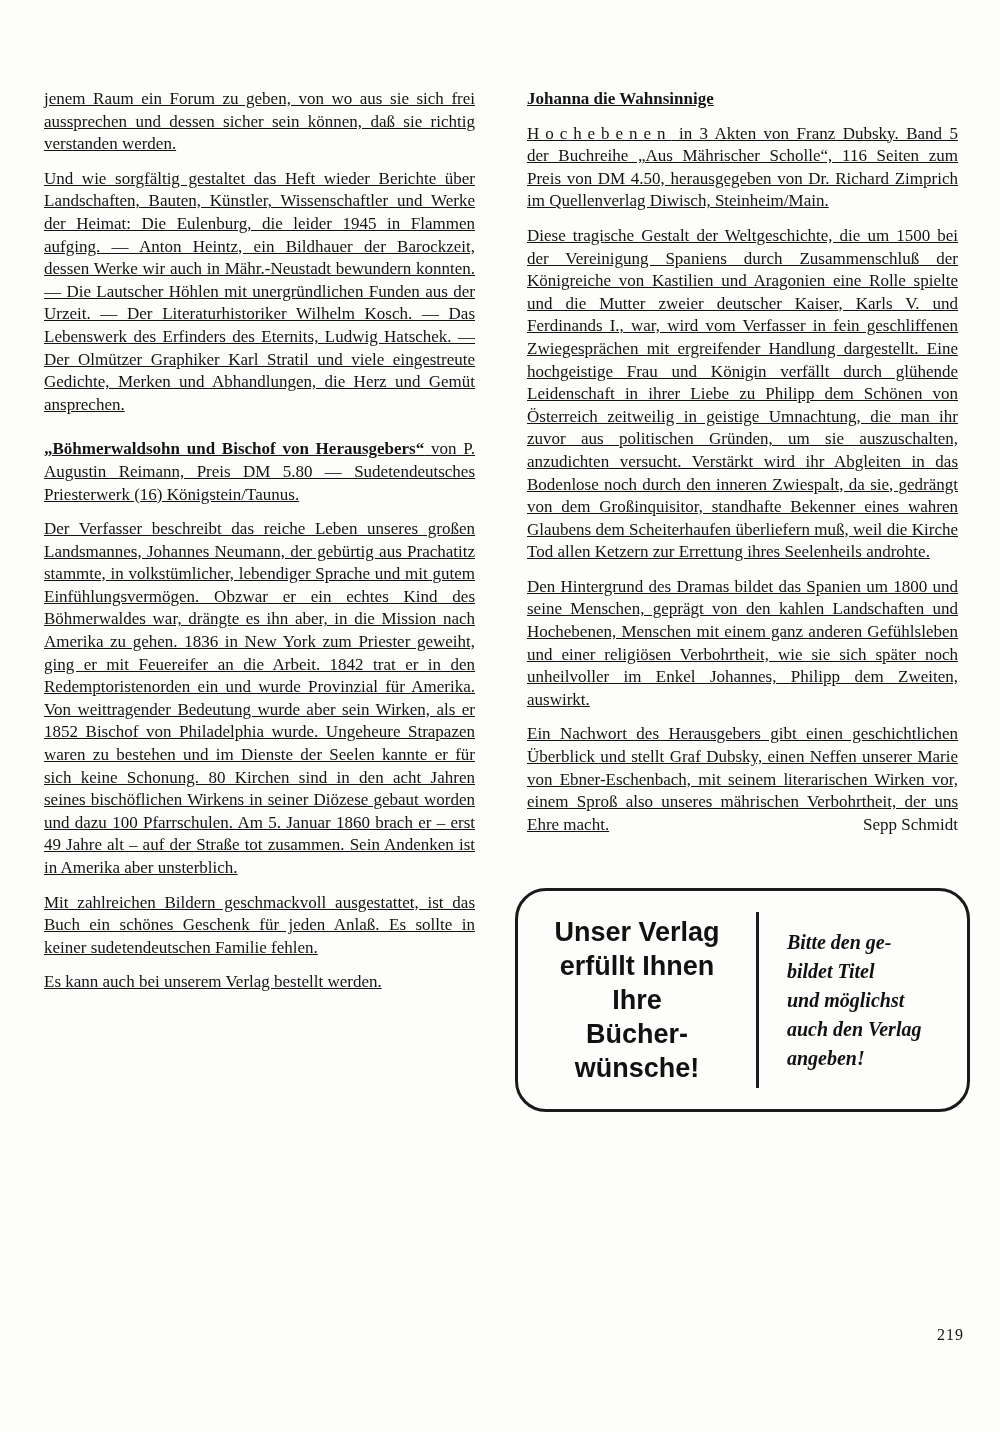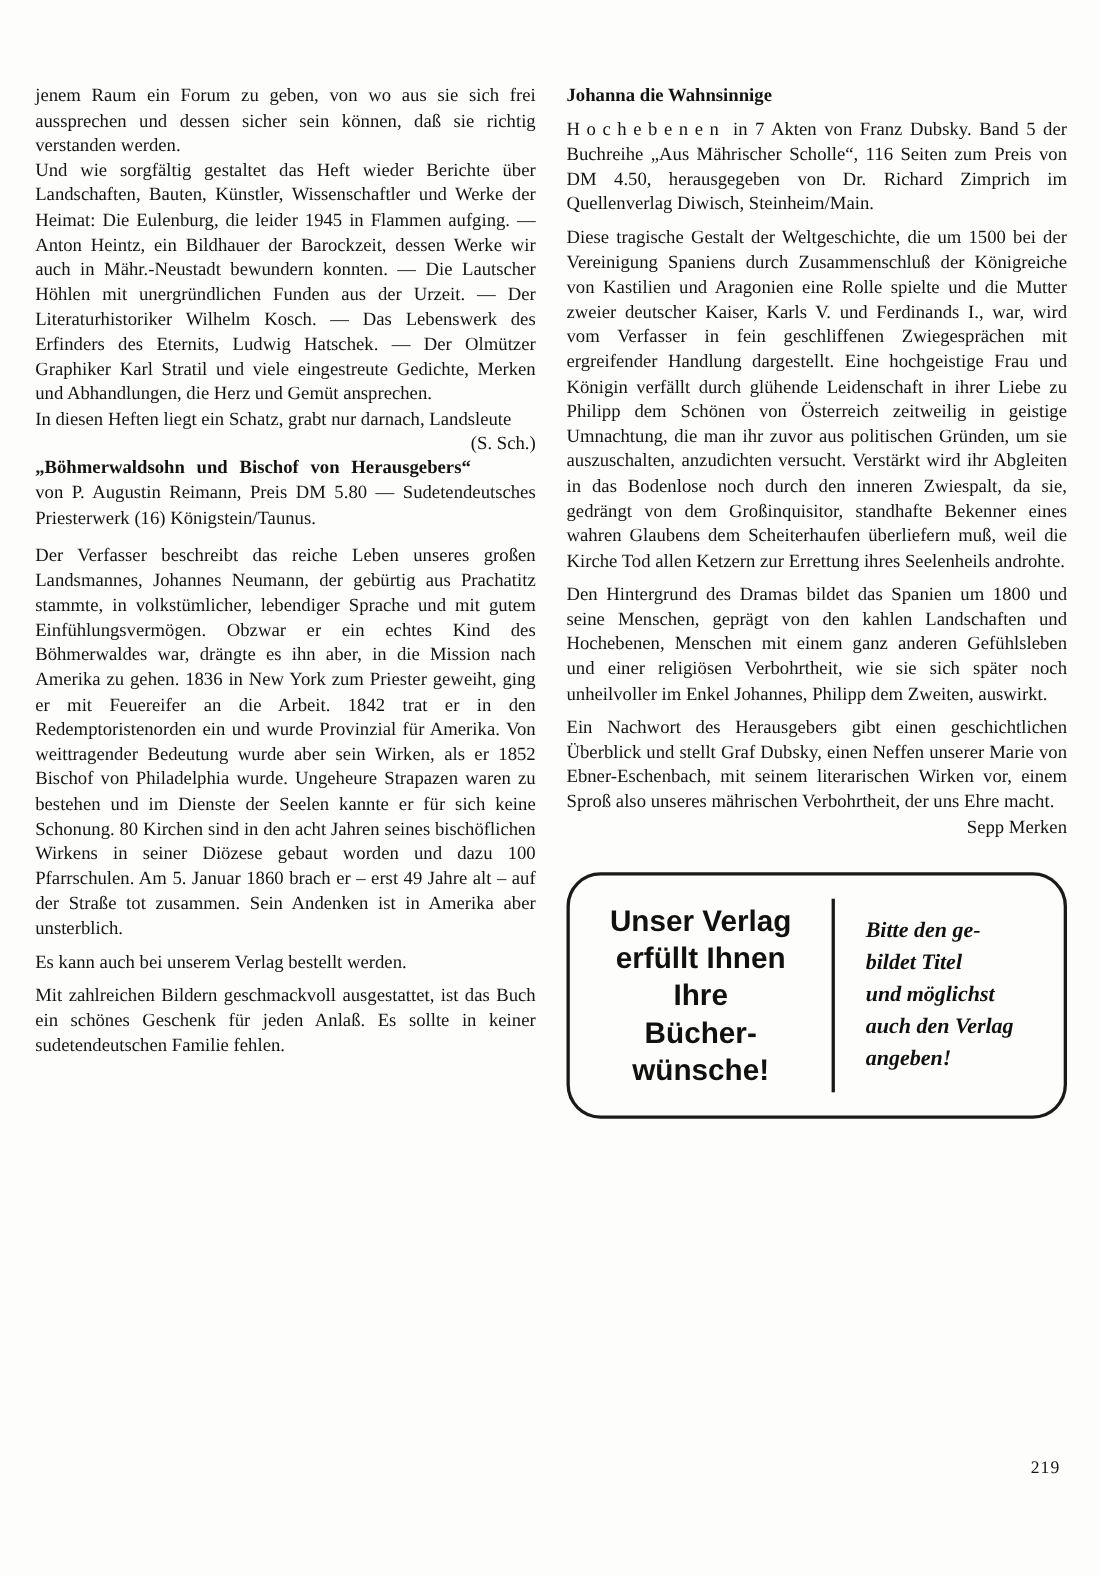--- a/index.html
+++ b/index.html
@@ -25,21 +25,21 @@
     display: flex;
     gap: 28px;
   }
   .col {
     width: 455px;
     font-size: 17px;
     line-height: 22.6px;
     text-align: justify;
     hyphens: auto;
   }
-  p { margin: 0; }
+  p { margin: 12px; text-decoration: underline; }
   .mt-s { margin-top: 8px; }
   .mt-m { margin-top: 12px; }
   .mt-l { margin-top: 22px; }
   strong { font-weight: bold; }
   .spaced { letter-spacing: 0.35em; }
   .sig { float: right; }
   .ad-box {
     margin-top: 52px;
     border: 3px solid #1a1a1a;
     border-radius: 31px;
@@ -86,33 +86,32 @@
 </style>
 </head>
 <body>
 
 <div class="page">
   <div class="columns">
 
     <div class="col">
       <p>jenem Raum ein Forum zu geben, von wo aus sie sich frei aussprechen und dessen sicher sein können, daß sie richtig verstanden werden.</p>
       <p>Und wie sorgfältig gestaltet das Heft wieder Berichte über Landschaften, Bauten, Künstler, Wissenschaftler und Werke der Heimat: Die Eulenburg, die leider 1945 in Flammen aufging. — Anton Heintz, ein Bildhauer der Barockzeit, dessen Werke wir auch in Mähr.-Neustadt bewundern konnten. — Die Lautscher Höhlen mit unergründlichen Funden aus der Urzeit. — Der Literaturhistoriker Wilhelm Kosch. — Das Lebenswerk des Erfinders des Eternits, Ludwig Hatschek. — Der Olmützer Graphiker Karl Stratil und viele eingestreute Gedichte, Merken und Abhandlungen, die Herz und Gemüt ansprechen.</p>
-      <p><span>In diesen Heften liegt ein Schatz, grabt nur darnach, Landsleute</span> <span class="sig">(S. Sch.)</span></p>
       <p class="mt-l"><strong>„Böhmerwaldsohn und Bischof von Herausgebers“</strong><span> von P. Augustin Reimann, Preis DM 5.80 — Sudetendeutsches Priesterwerk (16) Königstein/Taunus.</span></p>
       <p class="mt-m">Der Verfasser beschreibt das reiche Leben unseres großen Landsmannes, Johannes Neumann, der gebürtig aus Prachatitz stammte, in volkstümlicher, lebendiger Sprache und mit gutem Einfühlungsvermögen. Obzwar er ein echtes Kind des Böhmerwaldes war, drängte es ihn aber, in die Mission nach Amerika zu gehen. 1836 in New York zum Priester geweiht, ging er mit Feuereifer an die Arbeit. 1842 trat er in den Redemptoristenorden ein und wurde Provinzial für Amerika. Von weittragender Bedeutung wurde aber sein Wirken, als er 1852 Bischof von Philadelphia wurde. Ungeheure Strapazen waren zu bestehen und im Dienste der Seelen kannte er für sich keine Schonung. 80 Kirchen sind in den acht Jahren seines bischöflichen Wirkens in seiner Diözese gebaut worden und dazu 100 Pfarrschulen. Am 5. Januar 1860 brach er – erst 49 Jahre alt – auf der Straße tot zusammen. Sein Andenken ist in Amerika aber unsterblich.</p>
+      <p class="mt-s">Mit zahlreichen Bildern geschmackvoll ausgestattet, ist das Buch ein schönes Geschenk für jeden Anlaß. Es sollte in keiner sudetendeutschen Familie fehlen.</p>
       <p class="mt-s">Es kann auch bei unserem Verlag bestellt werden.</p>
-      <p class="mt-s">Mit zahlreichen Bildern geschmackvoll ausgestattet, ist das Buch ein schönes Geschenk für jeden Anlaß. Es sollte in keiner sudetendeutschen Familie fehlen.</p>
     </div>
 
     <div class="col">
       <p><strong>Johanna die Wahnsinnige</strong></p>
-      <p class="mt-s"><span class="spaced">Hochebenen</span><span> in 7 Akten von Franz Dubsky. Band 5 der Buchreihe „Aus Mährischer Scholle“, 116 Seiten zum Preis von DM 4.50, herausgegeben von Dr. Richard Zimprich im Quellenverlag Diwisch, Steinheim/Main.</span></p>
+      <p class="mt-s"><span class="spaced">Hochebenen</span><span> in 3 Akten von Franz Dubsky. Band 5 der Buchreihe „Aus Mährischer Scholle“, 116 Seiten zum Preis von DM 4.50, herausgegeben von Dr. Richard Zimprich im Quellenverlag Diwisch, Steinheim/Main.</span></p>
       <p class="mt-s">Diese tragische Gestalt der Weltgeschichte, die um 1500 bei der Vereinigung Spaniens durch Zusammenschluß der Königreiche von Kastilien und Aragonien eine Rolle spielte und die Mutter zweier deutscher Kaiser, Karls V. und Ferdinands I., war, wird vom Verfasser in fein geschliffenen Zwiegesprächen mit ergreifender Handlung dargestellt. Eine hochgeistige Frau und Königin verfällt durch glühende Leidenschaft in ihrer Liebe zu Philipp dem Schönen von Österreich zeitweilig in geistige Umnachtung, die man ihr zuvor aus politischen Gründen, um sie auszuschalten, anzudichten versucht. Verstärkt wird ihr Abgleiten in das Bodenlose noch durch den inneren Zwiespalt, da sie, gedrängt von dem Großinquisitor, standhafte Bekenner eines wahren Glaubens dem Scheiterhaufen überliefern muß, weil die Kirche Tod allen Ketzern zur Errettung ihres Seelenheils androhte.</p>
       <p class="mt-s">Den Hintergrund des Dramas bildet das Spanien um 1800 und seine Menschen, geprägt von den kahlen Landschaften und Hochebenen, Menschen mit einem ganz anderen Gefühlsleben und einer religiösen Verbohrtheit, wie sie sich später noch unheilvoller im Enkel Johannes, Philipp dem Zweiten, auswirkt.</p>
-      <p class="mt-s"><span>Ein Nachwort des Herausgebers gibt einen geschichtlichen Überblick und stellt Graf Dubsky, einen Neffen unserer Marie von Ebner-Eschenbach, mit seinem literarischen Wirken vor, einem Sproß also unseres mährischen Verbohrtheit, der uns Ehre macht.</span> <span class="sig">Sepp Merken</span></p>
+      <p class="mt-s"><span>Ein Nachwort des Herausgebers gibt einen geschichtlichen Überblick und stellt Graf Dubsky, einen Neffen unserer Marie von Ebner-Eschenbach, mit seinem literarischen Wirken vor, einem Sproß also unseres mährischen Verbohrtheit, der uns Ehre macht.</span> <span class="sig">Sepp Schmidt</span></p>
 
       <div class="ad-box">
         <div class="ad-left">Unser Verlag
 erfüllt Ihnen
 Ihre
 Bücher-
 wünsche!</div>
         <div class="ad-divider"></div>
         <div class="ad-right">Bitte den ge-
 bildet Titel

